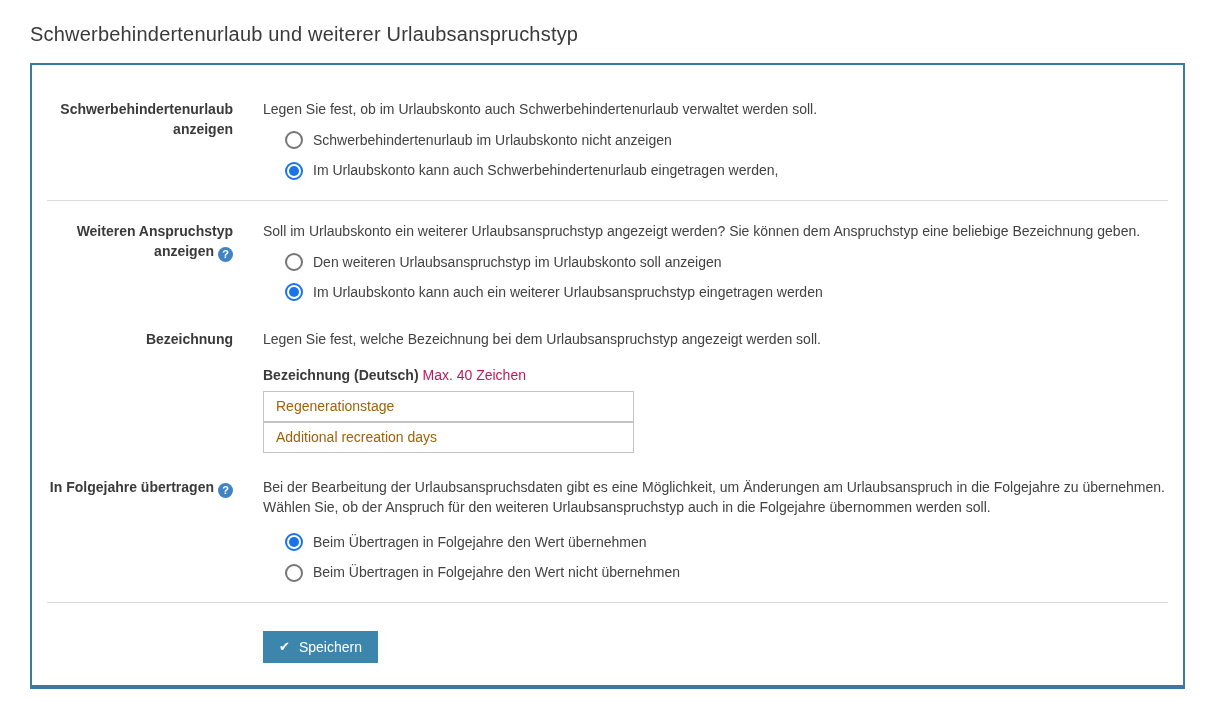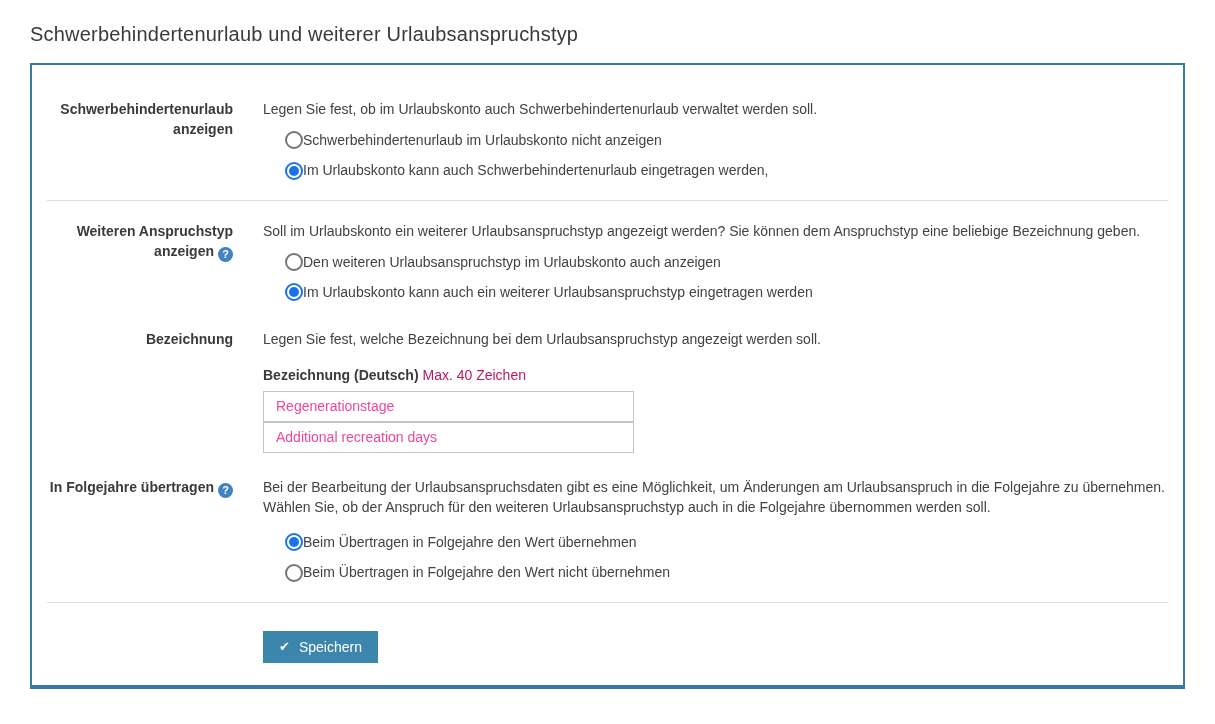--- a/index.html
+++ b/index.html
@@ -24,36 +24,36 @@
   .row-label {
     text-align: right; font-weight: 700; color: #3a3a3a; line-height: 1.45;
   }
   .help-icon {
     display: inline-block; width: 15px; height: 15px; line-height: 15px;
     border-radius: 50%; background: #3f83c1; color: #fff;
     font-size: 11px; font-weight: 700; text-align: center;
     vertical-align: -2px; margin-left: 4px; cursor: pointer;
   }
   .desc { line-height: 1.45; margin: 0; }
-  .option { display: flex; align-items: center; margin: 12px 0 0 22px; line-height: 1.3; }
+  .option { display: flex; align-items: center; gap: 10px; margin: 12px 0 0 22px; line-height: 1.3; }
   .radio {
     width: 14px; height: 14px; border: 2px solid #757575; border-radius: 50%;
     position: relative; flex: none; background: #fff; box-sizing: content-box; cursor: pointer;
   }
   .radio.checked { border-color: #1a73e8; }
   .radio.checked::after {
     content: ""; position: absolute; left: 2px; top: 2px; right: 2px; bottom: 2px;
     background: #1a73e8; border-radius: 50%;
   }
   .field-label { font-weight: 700; color: #3a3a3a; margin: 17px 0 8px; }
   .field-hint { font-weight: 400; color: #be185d; }
   input.text {
     display: block; width: 345px; height: 29px;
     border: 1px solid #c4c4c4; border-radius: 0;
-    padding: 0 12px; font: 14px "Liberation Sans", sans-serif; color: #ec4899;
+    padding: 0 12px; font: 14px "Liberation Sans", sans-serif; color: #a16207;
     outline: none; background: #fff;
   }
   hr.divider { border: none; border-top: 1px solid #dddddd; margin: 20px 0; }
   .section-gap-lg { margin-top: 28px; }
   .section-gap-md { margin-top: 24px; }
   .option-group-gap { margin-top: 16px; }
   .save-button {
     display: inline-flex; align-items: center; gap: 9px;
     background: #3c86ad; color: #ffffff; border: none;
     padding: 8px 16px; font-size: 14px; font-family: inherit;
@@ -86,21 +86,21 @@
     </div>
 
     <hr class="divider">
 
     <div class="row">
       <div class="row-label"><span>Weiteren Anspruchstyp anzeigen</span><span class="help-icon">?</span></div>
       <div>
         <p class="desc">Soll im Urlaubskonto ein weiterer Urlaubsanspruchstyp angezeigt werden? Sie können dem Anspruchstyp eine beliebige Bezeichnung geben.</p>
         <div class="option">
           <span class="radio"></span>
-          <span>Den weiteren Urlaubsanspruchstyp im Urlaubskonto auch anzeigen</span>
+          <span>Den weiteren Urlaubsanspruchstyp im Urlaubskonto soll anzeigen</span>
         </div>
         <div class="option">
           <span class="radio checked"></span>
           <span>Im Urlaubskonto kann auch ein weiterer Urlaubsanspruchstyp eingetragen werden</span>
         </div>
       </div>
     </div>
 
     <div class="row section-gap-lg">
       <div class="row-label">Bezeichnung</div>

